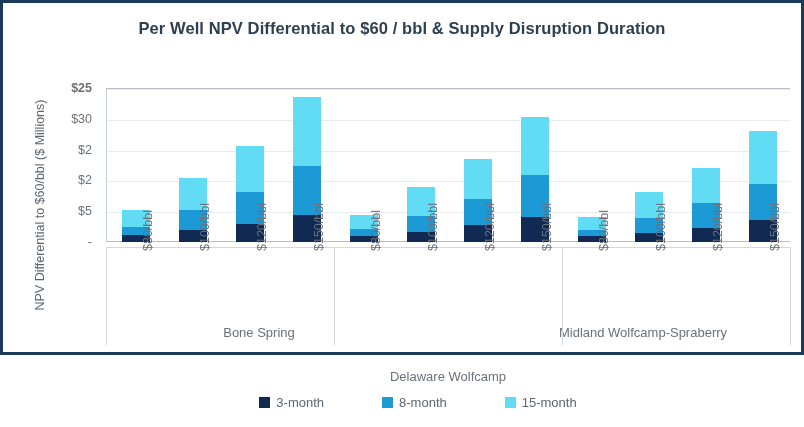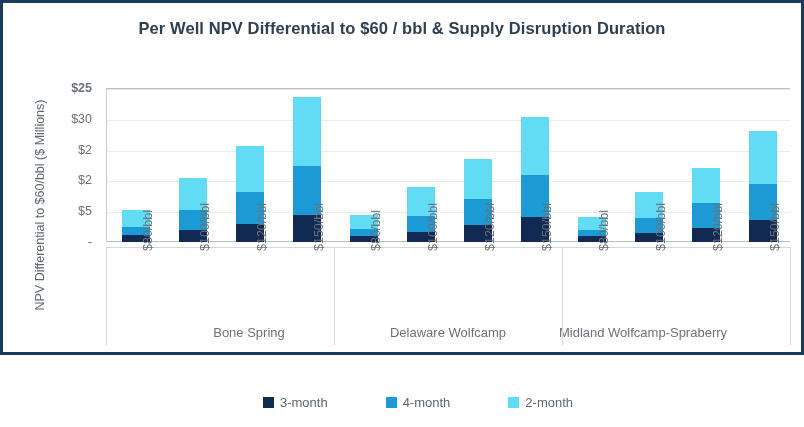--- a/index.html
+++ b/index.html
@@ -233,44 +233,44 @@
     <div id="cat-axis-line"></div>
   </div>
 
   <div id="legend">
       <div class="legend-item">
         <span class="legend-swatch" style="background: rgb(17, 42, 84);"></span>
         <span>3-month</span>
       </div>
       <div class="legend-item">
         <span class="legend-swatch" style="background: rgb(27, 154, 214);"></span>
-        <span>4-month</span>
+        <span>8-month</span>
       </div>
       <div class="legend-item">
         <span class="legend-swatch" style="background: rgb(98, 219, 245);"></span>
-        <span>2-month</span>
+        <span>15-month</span>
       </div>
     </div>
 <div class="ytick" style="top: 85px; font-weight: bold;">$25</div>
     <div class="ytick" style="top: 115.8px;">$30</div>
     <div class="ytick" style="top: 146.6px;">$2</div>
     <div class="ytick" style="top: 177.4px;">$2</div>
     <div class="ytick" style="top: 208.2px;">$5</div>
     <div class="ytick" style="top: 239px;">-</div>
     <div class="cat-label" style="left: 137.5px;">$80/bbl</div>
     <div class="cat-label" style="left: 194.5px;">$100/bbl</div>
     <div class="cat-label" style="left: 251.5px;">$120/bbl</div>
     <div class="cat-label" style="left: 308.5px;">$150/bbl</div>
-    <div class="group-label" style="left: 93px; width: 228px; padding-left: 39px;">Bone Spring</div>
+    <div class="group-label" style="left: 103px; width: 228px; padding-left: 39px;">Bone Spring</div>
     <div class="group-sep" style="left: 103px;"></div>
     <div class="cat-label" style="left: 365.5px;">$80/bbl</div>
     <div class="cat-label" style="left: 422.5px;">$100/bbl</div>
     <div class="cat-label" style="left: 479.5px;">$120/bbl</div>
     <div class="cat-label" style="left: 536.5px;">$150/bbl</div>
-    <div class="group-label" style="left: 331px; width: 228px;">Delaware Wolfcamp</div>
+    <div class="group-label" style="left: 331px; width: 228px; margin-top: 44px;">Delaware Wolfcamp</div>
     <div class="group-sep" style="left: 331px;"></div>
     <div class="cat-label" style="left: 593.5px;">$80/bbl</div>
     <div class="cat-label" style="left: 650.5px;">$100/bbl</div>
     <div class="cat-label" style="left: 707.5px;">$120/bbl</div>
     <div class="cat-label" style="left: 764.5px;">$150/bbl</div>
     <div class="group-label" style="left: 526px; width: 228px;">Midland Wolfcamp-Spraberry</div>
     <div class="group-sep" style="left: 559px;"></div>
     <div class="group-sep" style="left: 787px;"></div>
   </div>
 

